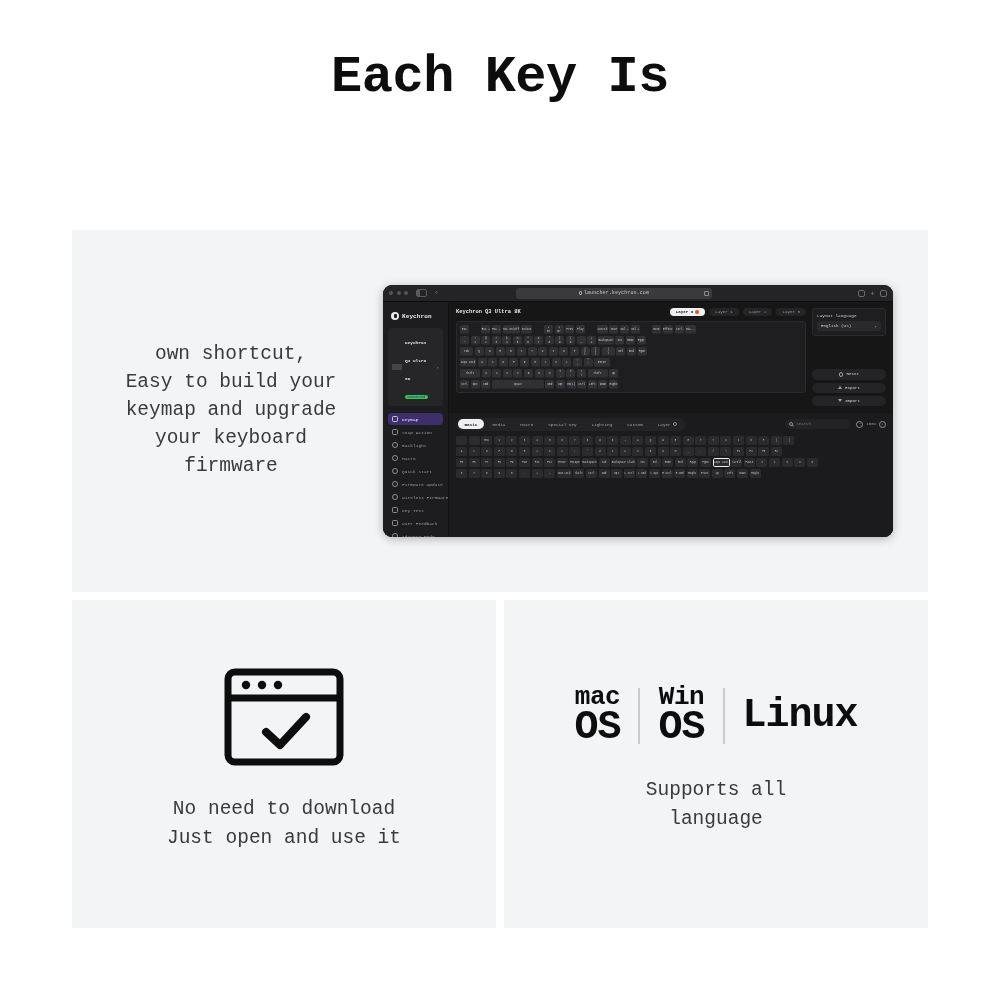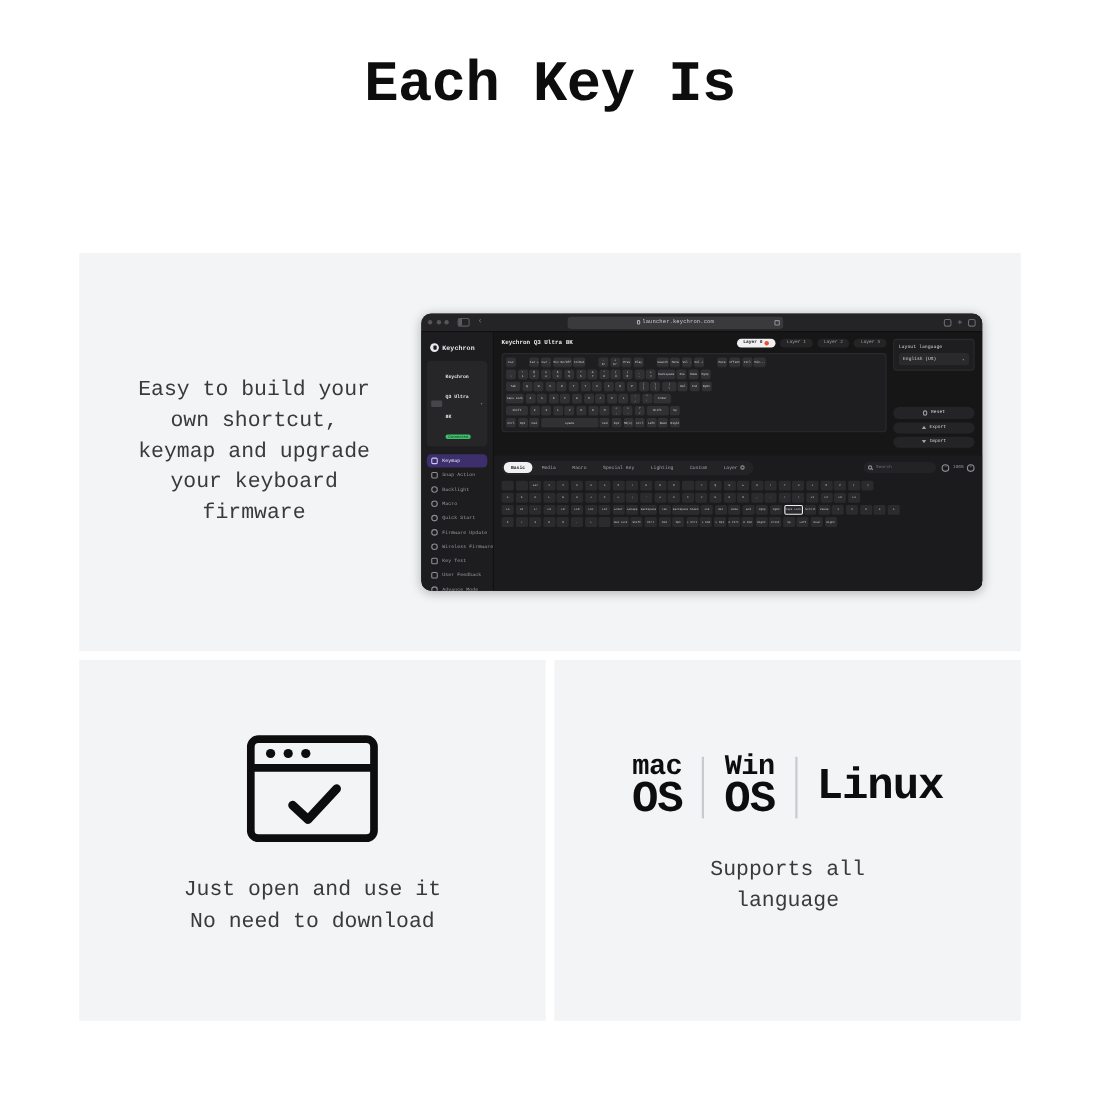--- a/index.html
+++ b/index.html
@@ -233,22 +233,22 @@
 
 <div class="page">
 
   <h1 class="headline">
     <span>Each Key Is</span>
   </h1>
 
   <div class="card" id="card-top"></div>
 
   <div class="top-copy">
+    <div>own shortcut,</div>
     <div>Easy to build your</div>
-    <div>own shortcut,</div>
     <div>keymap and upgrade</div>
     <div>your keyboard</div>
     <div>firmware</div>
   </div>
 
   <div class="appwin">
 
     <div class="chrome">
       <div class="tl">
         <i></i>
@@ -772,22 +772,22 @@
       <rect x="4" y="4" width="112" height="90" rx="7" fill="none" stroke="#0d0d0d" stroke-width="7"></rect>
       <line x1="4" y1="30" x2="116" y2="30" stroke="#0d0d0d" stroke-width="7"></line>
       <circle cx="22" cy="17" r="4.2" fill="#0d0d0d"></circle>
       <circle cx="38" cy="17" r="4.2" fill="#0d0d0d"></circle>
       <circle cx="54" cy="17" r="4.2" fill="#0d0d0d"></circle>
       <polyline points="42,64 56,77 82,49" fill="none" stroke="#0d0d0d" stroke-width="8" stroke-linecap="round" stroke-linejoin="round"></polyline>
     </svg>
   </div>
 
   <div class="caption" id="cap-left">
+    <div>No need to download</div>
     <div>Just open and use it</div>
-    <div>No need to download</div>
   </div>
 
   <div class="card" id="card-right"></div>
 
   <div class="osrow">
     <div class="osblk">
       <span class="small">mac</span>
       <span class="big">OS</span>
     </div>
     <div class="divider"></div>

